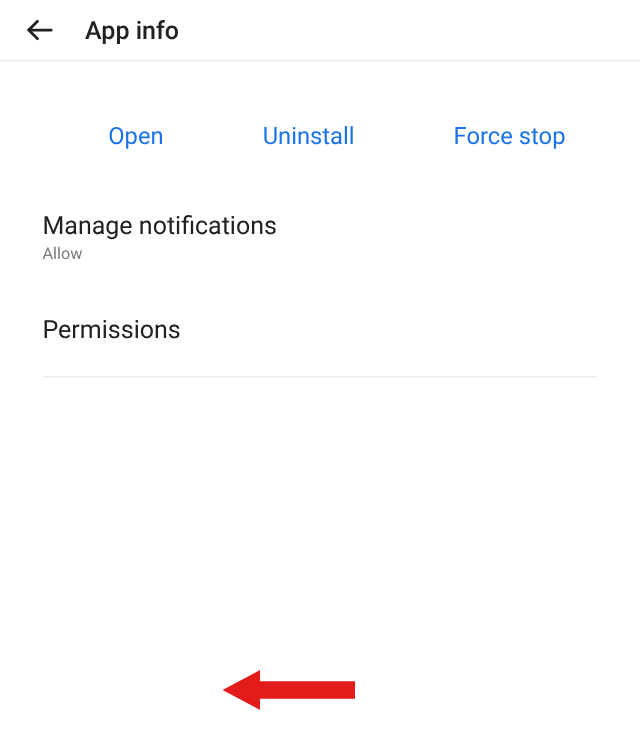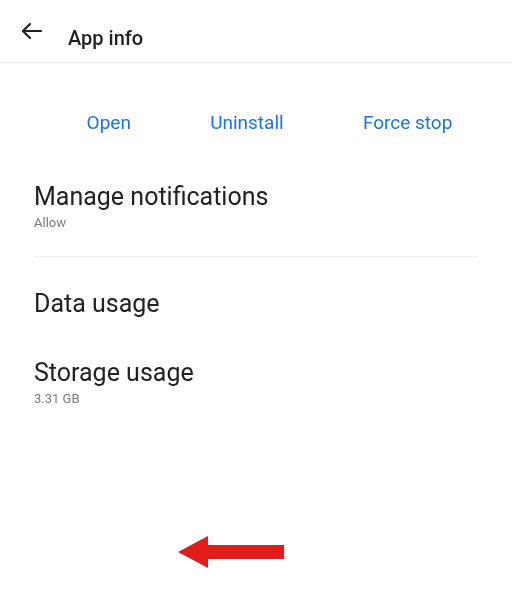--- a/index.html
+++ b/index.html
@@ -21,21 +21,20 @@
     .back-icon {
       display: inline-flex;
       align-items: center;
       justify-content: center;
       cursor: pointer;
     }
     .header-title {
       font-size: 20px;
       font-weight: 500;
       color: #202124;
-      margin-top: 14px;
     }
     .actions {
       display: flex;
       justify-content: space-around;
       padding: 48px 20px 28px 20px;
       margin-left: 27px;
     }
     .action-btn {
       color: #1a73e8;
       font-size: 19px;
@@ -46,21 +45,21 @@
       font-family: inherit;
     }
     .list {
       padding: 0 34px;
     }
     .list-item {
       padding: 20px 0;
       cursor: pointer;
     }
     .item-title {
-      font-size: 25px;
+      font-size: 20px;
       font-weight: 400;
       color: #202124;
     }
     .item-sub {
       font-size: 13px;
       color: #7a7a7a;
       margin-top: 4px;
     }
     .divider {
       border: none;
@@ -93,32 +92,30 @@
   <button class="action-btn">Force stop</button>
 </div>
 
 <div class="list">
 
   <div class="list-item">
     <div class="item-title">Manage notifications</div>
     <div class="item-sub">Allow</div>
   </div>
 
+  <div class="list-item">
+    <div class="item-title">Permissions</div>
+  </div>
 
 
   <hr class="divider">
 
   <div class="list-item">
-    <div class="item-title">Data usage</div>
   </div>
 
-  <div class="list-item">
-    <div class="item-title">Storage usage</div>
-    <div class="item-sub">3.31 GB</div>
-  </div>
 
 </div>
 
 <svg class="annotation-arrow" width="110" height="40" viewBox="0 0 110 40">
   <g fill="#e21b1b">
     <polygon points="0,20 30,4 30,13 106,13 106,27 30,27 30,36"></polygon>
   </g>
 </svg>
 
 </body></html>

